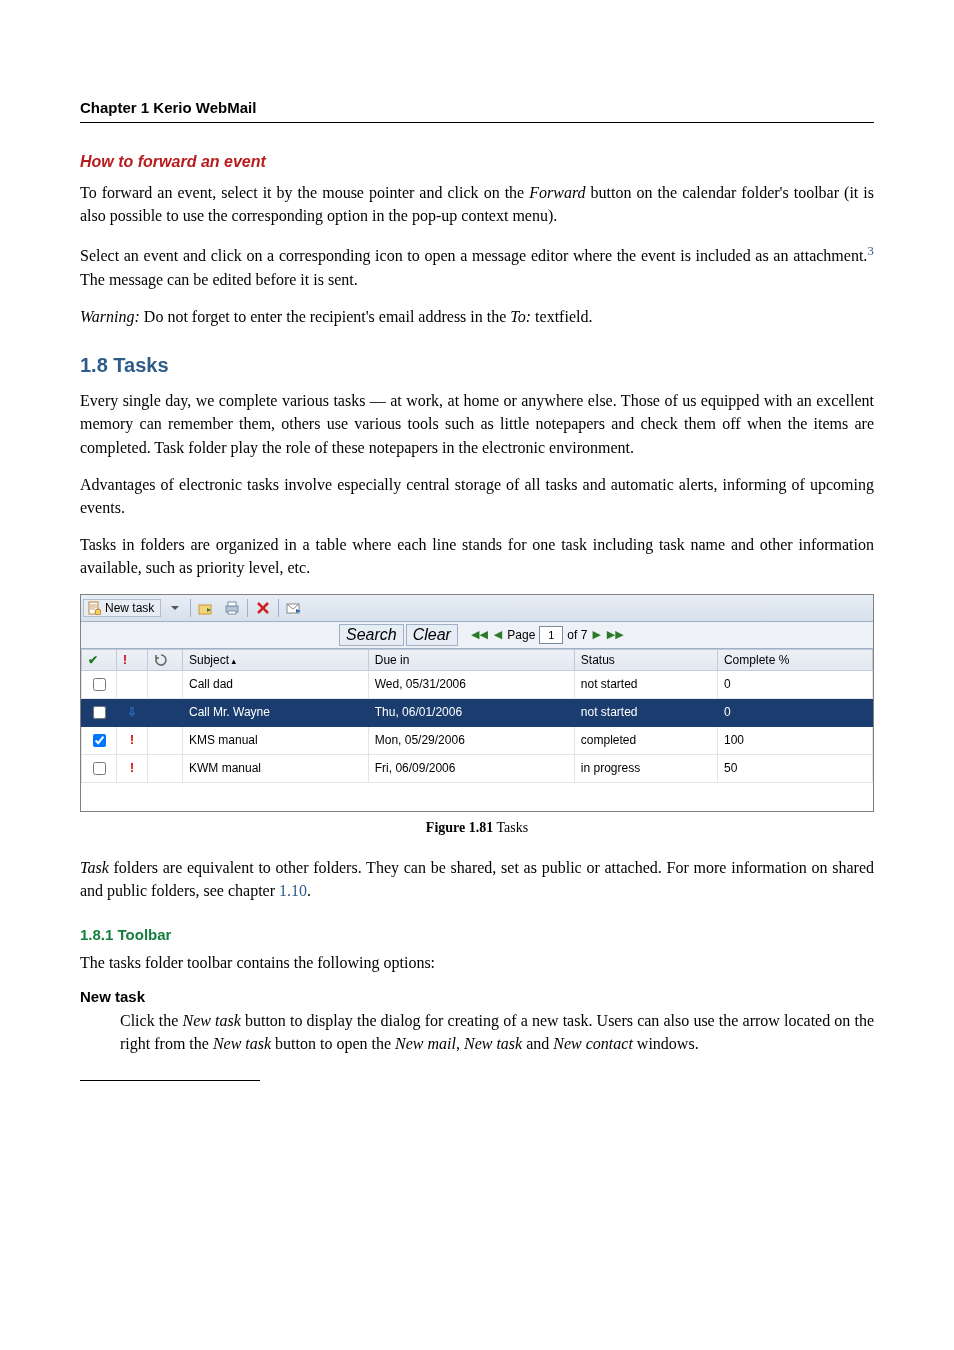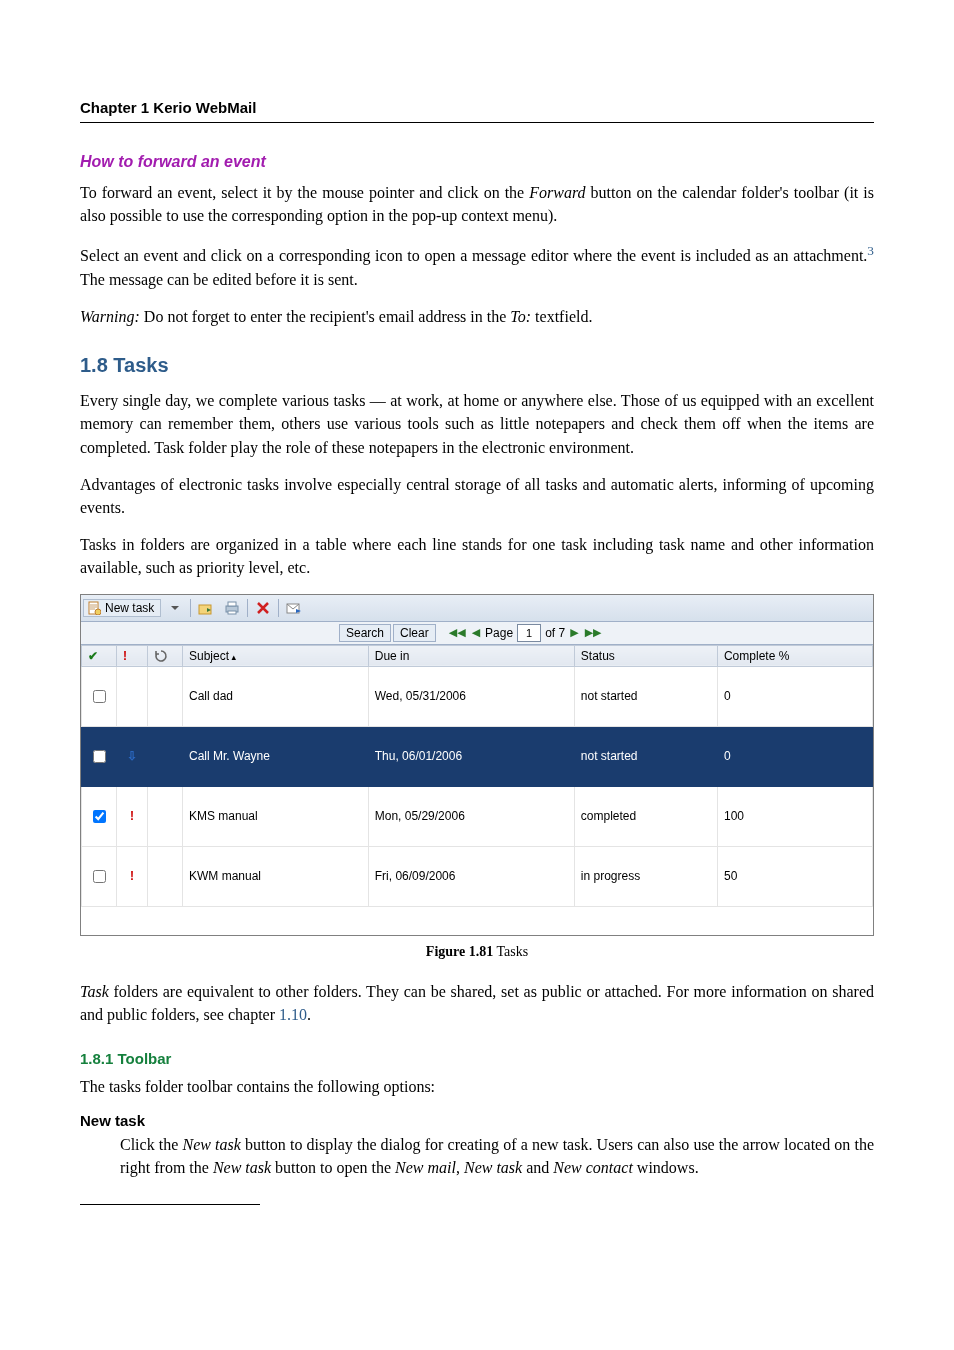--- a/index.html
+++ b/index.html
@@ -22,21 +22,21 @@
   }
   .chapter-rule {
     border: 0;
     border-top: 1.4px solid #000;
     margin: 0 0 30px 0;
   }
   .h3 {
     font-family: Arial, Helvetica, sans-serif;
     font-weight: bold;
     font-style: italic;
-    color: #a21caf;
+    color: #b91c1c;
     font-size: 16px;
     margin: 20px 0 10px 0;
   }
   .h2 {
     font-family: Arial, Helvetica, sans-serif;
     font-weight: bold;
     color: #2e5c8a;
     font-size: 20px;
     margin: 26px 0 12px 0;
   }
@@ -114,21 +114,22 @@
     background:#eef2f7;
     border-bottom:1px solid #a0b0c8;
     padding:2px;
   }
   .tb-left-gap { flex: 0 0 256px; }
   .search-btn, .clear-btn {
     border:1px solid #a0b0c8;
     background:#e6edf5;
     padding:1px 6px;
     margin-right:2px;
-    font-size:12px;
+    font-size:16px;
+    font-style:italic;
   }
   .page-input {
     width:22px; height:16px;
     border:1px solid #7a8aa0;
     background:#fff;
     text-align:center;
     font-size:11px;
     padding:0;
     margin:0 2px;
   }
@@ -142,21 +143,21 @@
   table.tasks th {
     background:linear-gradient(#eef2f7,#e2e8f0);
     border:1px solid #c0cad8;
     text-align:left;
     font-weight:normal;
     padding:3px 6px;
     color:#000;
   }
   table.tasks td {
     border:1px solid #e4e4e4;
-    padding:20px 6px;
+    padding:4px 6px;
     background:#fff;
   }
   table.tasks tr.selected td {
     background:#1a3c6e;
     color:#fff;
     border-color:#1a3c6e;
   }
   .col-check{width:22px;text-align:center;}
   .col-flag{width:18px;text-align:center;}
   .col-ref{width:22px;text-align:center;}

